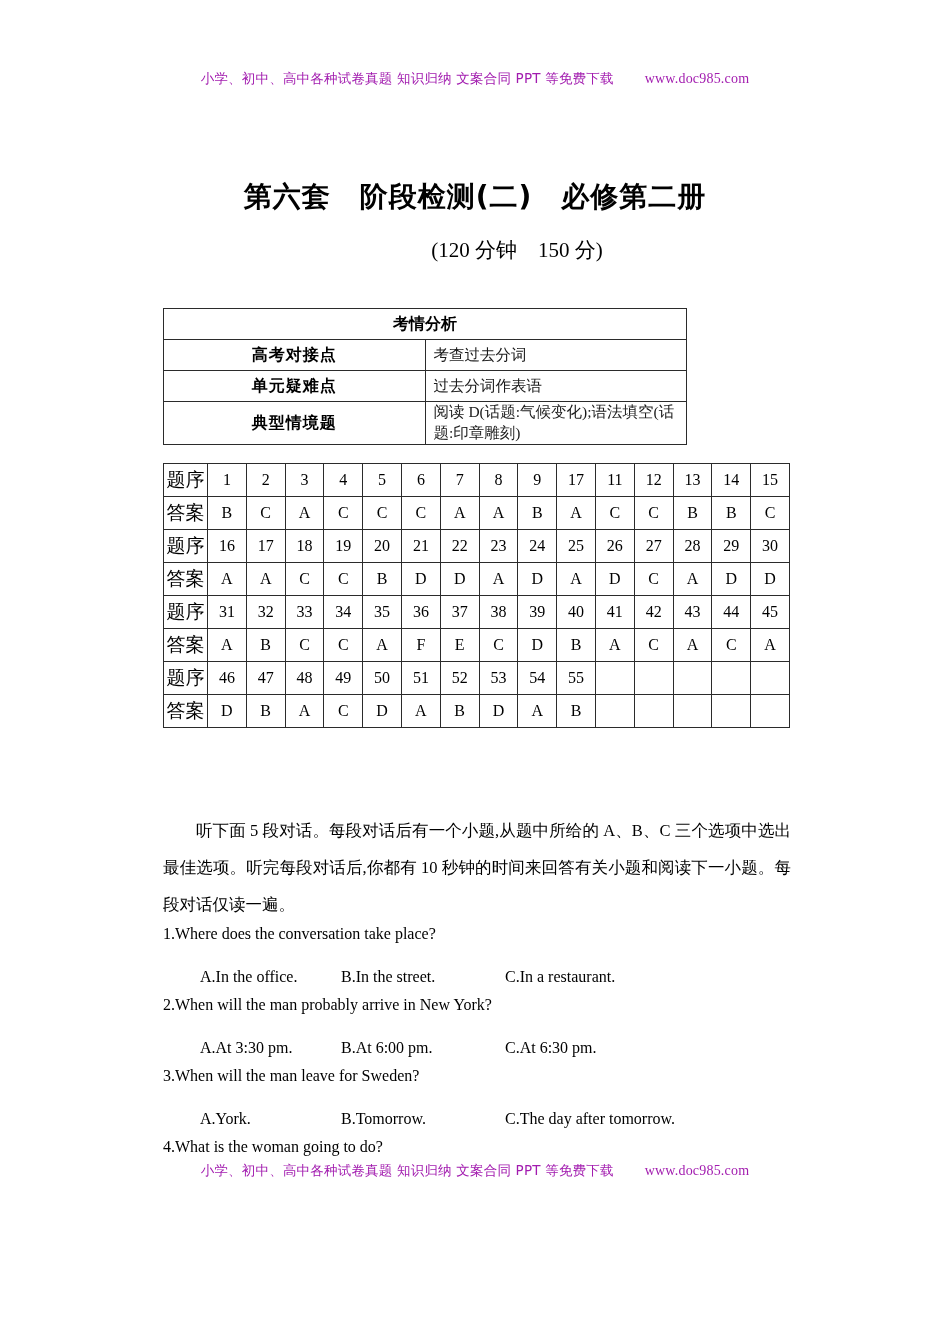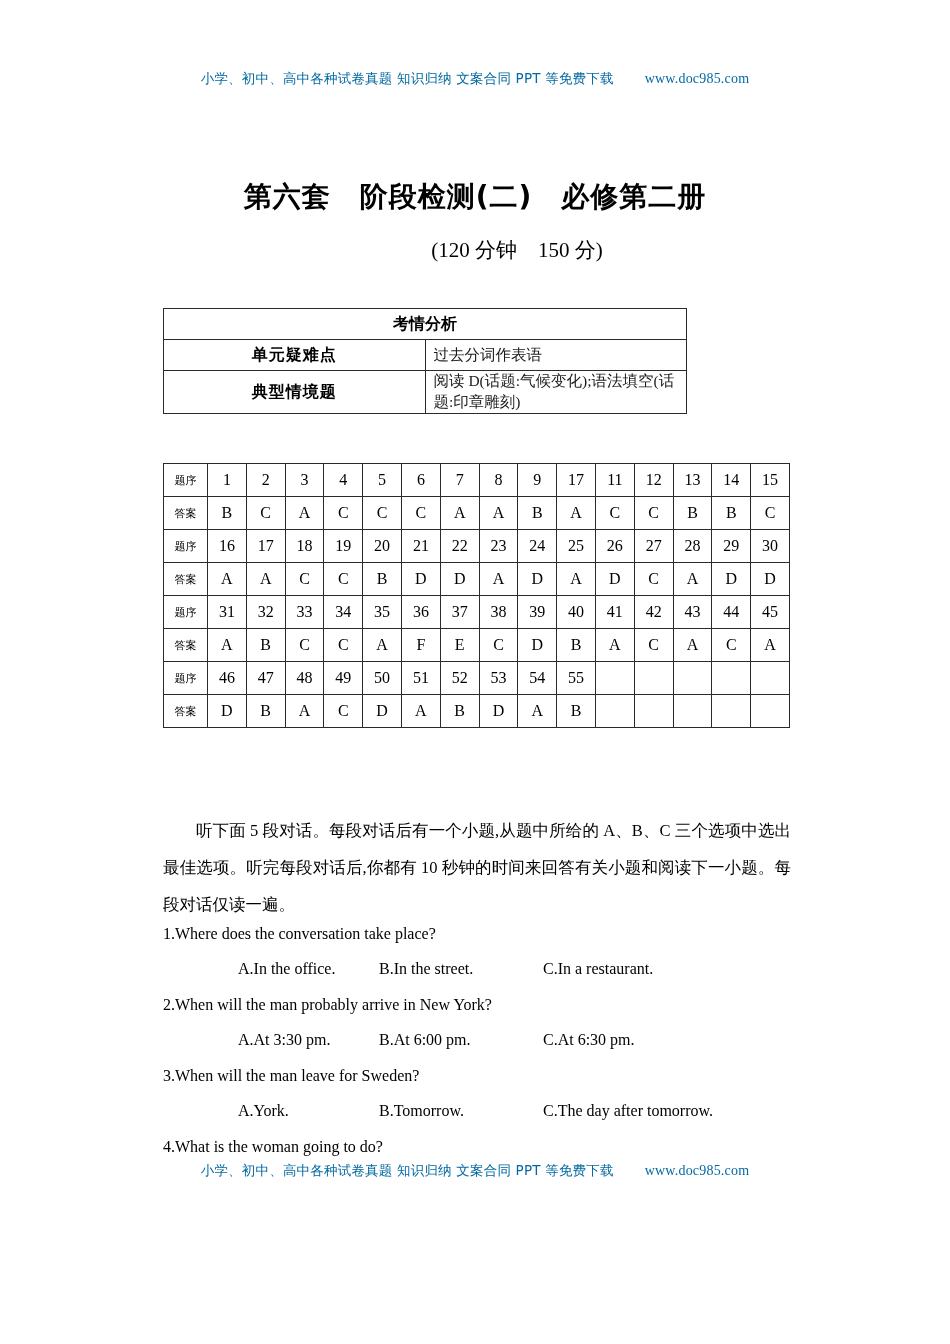--- a/index.html
+++ b/index.html
@@ -23,21 +23,21 @@
   }
 
   
   .watermark {
     position: absolute;
     left: 0;
     width: 950px;
     text-align: center;
     font-family: "DejaVu Sans", "Liberation Sans", sans-serif;
     font-size: 13.5px;
-    color: #0369a1;
+    color: #a21caf;
     letter-spacing: 0.2px;
     white-space: nowrap;
   }
   .watermark .latin {
     font-family: "Liberation Serif", serif;
     font-size: 14px;
   }
   .wm-head { top: 70px; }
   .wm-foot { top: 1162px; }
 
@@ -111,21 +111,21 @@
   .answer-table td {
     border: 1.2px solid #2b2b2b;
     height: 30px;
     text-align: center;
     vertical-align: middle;
     font-size: 16px;
   }
   .answer-table td.ak-label {
     width: 44px;
     font-family: Liberation Mono, monospace;
-    font-size: 11px;
+    font-size: 19px;
     letter-spacing: 0;
     padding: 0 1px;
   }
 
   
   .part-heading {
     position: absolute;
     left: 163px;
     top: 733px;
     font-family: "DejaVu Sans", "Liberation Sans", sans-serif;
@@ -160,22 +160,21 @@
     white-space: nowrap;
   }
   .options {
     position: absolute;
     left: 163px;
     font-size: 16px;
     white-space: nowrap;
   }
   .options .opt {
     position: absolute;
-    top: 0;
-    margin-left: 38px;
+    top: 8px;
   }
   .opt-a { left: 37px; }
   .opt-b { left: 178px; }
   .opt-c { left: 342px; }
 
   .q1 { top: 925px; }
   .o1 { top: 960px; }
   .q2 { top: 996px; }
   .o2 { top: 1031px; }
   .q3 { top: 1067px; text-align: right; }
@@ -193,20 +192,24 @@
     <span class="latin">www.doc985.com</span>
   </div>
 
   <div class="doc-title">第六套　阶段检测(二)　必修第二册</div>
   <div class="doc-subtitle">(120 分钟　150 分)</div>
 
   <table class="analysis-table">
     <tbody>
       <tr>
         <td class="at-head" colspan="2">考情分析</td>
+      </tr>
+      <tr>
+        <td class="at-label">高考对接点</td>
+        <td class="at-value">考查过去分词</td>
       </tr>
       <tr>
         <td class="at-label">单元疑难点</td>
         <td class="at-value">过去分词作表语</td>
       </tr>
       <tr>
         <td class="at-label">典型情境题</td>
         <td class="at-value">阅读 D(话题:气候变化);语法填空(话题:印章雕刻)</td>
       </tr>
     </tbody>

